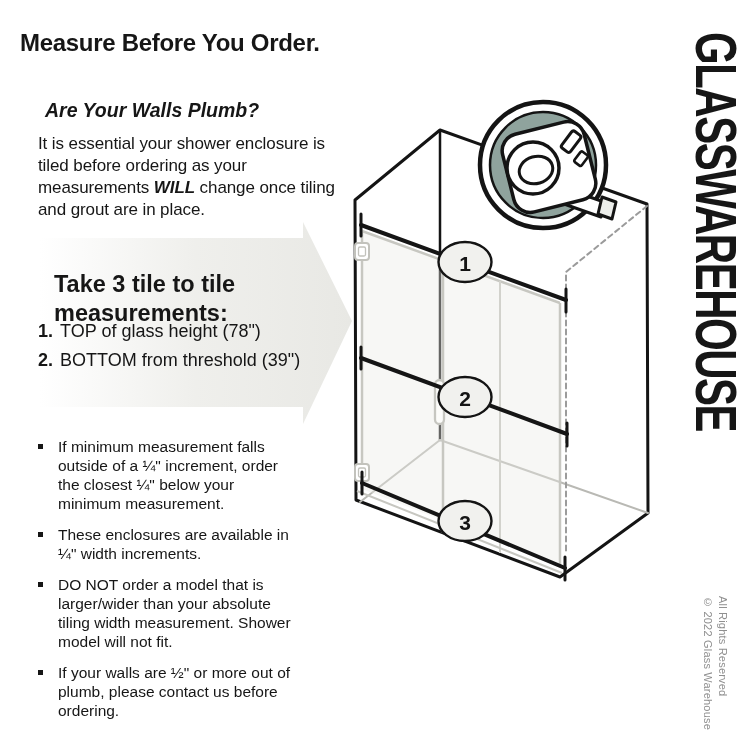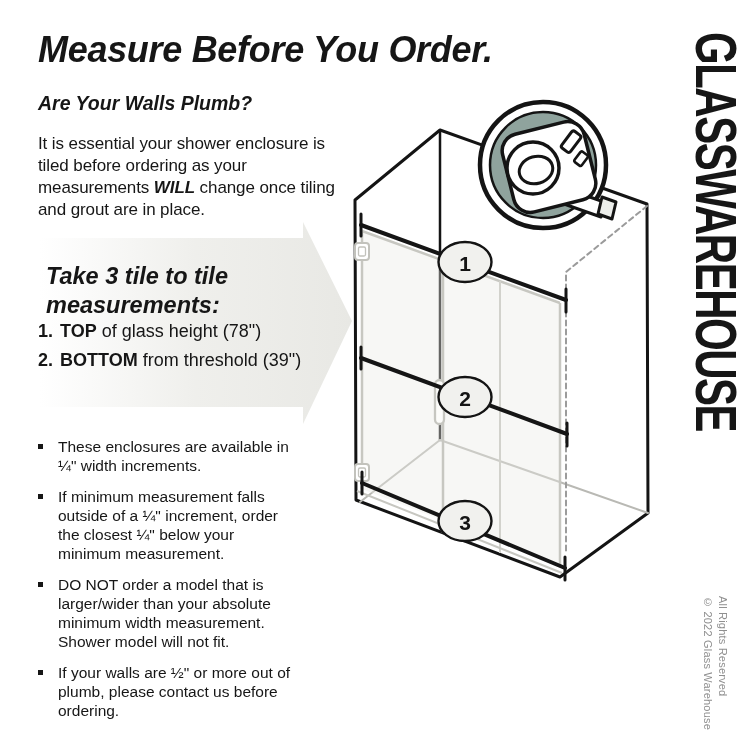--- a/index.html
+++ b/index.html
@@ -2,29 +2,29 @@
 <html><head>
 <meta charset="utf-8">
 <style>
   html,body{margin:0;padding:0;}
   body{
     width:755px;height:755px;position:relative;overflow:hidden;
     background:#ffffff;color:#161616;
     font-family:"Liberation Sans","DejaVu Sans",sans-serif;
   }
   .abs{position:absolute;}
-  #title{left:38px;top:29px;font-size:36px;font-weight:bold;letter-spacing:-0.3px;white-space:nowrap;font-style:italic;}
+  #title{left:20px;top:29px;font-size:24px;font-weight:bold;letter-spacing:-0.3px;white-space:nowrap;}
   #subtitle{left:38px;top:92px;font-size:19.5px;font-weight:bold;font-style:italic;white-space:nowrap;}
   #intro-body{left:38px;top:133px;width:318px;font-size:17px;line-height:22px;letter-spacing:-0.1px;}
   #intro-body .emph{font-weight:bold;font-style:italic;margin-top:12px;}
   #meas-heading{left:38px;top:254px;width:240px;font-size:23.5px;line-height:29px;font-weight:bold;}
   #meas-list{left:38px;top:317px;list-style:none;margin:0;padding:0;font-size:18px;line-height:28.5px;}
   #meas-list li{white-space:nowrap;}
   #meas-list .num{font-weight:bold;margin-right:7px;}
-  #meas-list .kw{font-weight:bold;margin-top:32px;}
+  #meas-list .kw{font-weight:normal;margin-top:32px;}
   #notes{left:38px;top:437px;width:255px;list-style:none;margin:0;padding:0;font-size:15.5px;line-height:19px;}
   #notes li{display:flex;margin-bottom:12px;}
   #notes .marker{flex:none;width:5px;height:5px;background:#161616;margin-top:7px;margin-right:15px;}
   #logo{
     left:744px;top:32px;transform-origin:0 0;
     transform:rotate(90deg) scaleY(1.38);
     font-size:42px;line-height:42px;font-weight:bold;letter-spacing:-1.5px;white-space:nowrap;
   }
   #copyright{
     left:700px;top:596px;writing-mode:vertical-lr;
@@ -105,43 +105,43 @@
     <rect x="507" y="127" width="84" height="80" rx="17" fill="#ffffff" stroke="#141414" stroke-width="3.5" transform="rotate(-14 549 167)"></rect>
     <circle cx="533" cy="168" r="26" fill="#ffffff" stroke="#141414" stroke-width="3.5"></circle>
     <ellipse cx="536" cy="170" rx="17" ry="13.5" transform="rotate(-16 536 170)" fill="#ffffff" stroke="#141414" stroke-width="3"></ellipse>
     <rect x="566" y="131" width="11" height="21" rx="2.5" transform="rotate(37 571 141)" fill="#ffffff" stroke="#141414" stroke-width="3"></rect>
     <rect x="577" y="152" width="9" height="13" rx="2" transform="rotate(37 581 158)" fill="#ffffff" stroke="#141414" stroke-width="2.6"></rect>
   </g>
 </svg>
 
 <h1 id="title" class="abs" style="margin:0;">Measure Before You Order.</h1>
 
-<h2 id="subtitle" class="abs" style="margin:0;">Are Your Walls Plumb?</h2>
+<h2 id="subtitle" class="abs" style="margin:7px;">Are Your Walls Plumb?</h2>
 
 <p id="intro-body" class="abs" style="margin:0;"><span>It is essential your shower enclosure is tiled before ordering as your measurements </span><span class="emph">WILL</span><span> change once tiling and grout are in place.</span></p>
 
-<h3 id="meas-heading" class="abs" style="margin:8px;font-style:italic;">Take 3 tile to tile measurements:</h3>
+<h3 id="meas-heading" class="abs" style="margin:16px;">Take 3 tile to tile measurements:</h3>
 
 <ol id="meas-list" class="abs">
   <li><span class="num">1.</span><span class="kw">TOP</span><span> of glass height (78")</span></li>
   <li><span class="num">2.</span><span class="kw">BOTTOM</span><span> from threshold (39")</span></li>
 </ol>
 
 <ul id="notes" class="abs">
   <li>
       <span class="marker"></span>
+      <span>If minimum measurement falls outside of a ¼" increment, order the closest ¼" below your minimum measurement.</span>
+    </li>
+  <li>
+      <span class="marker"></span>
       <span>These enclosures are available in ¼" width increments.</span>
     </li>
   <li>
       <span class="marker"></span>
-      <span>If minimum measurement falls outside of a ¼" increment, order the closest ¼" below your minimum measurement.</span>
-    </li>
-  <li>
-      <span class="marker"></span>
-      <span>DO NOT order a model that is larger/wider than your absolute minimum width measurement. Shower model will not fit.</span>
+      <span>DO NOT order a model that is larger/wider than your absolute tiling width measurement. Shower model will not fit.</span>
     </li>
   <li>
       <span class="marker"></span>
       <span>If your walls are ½" or more out of plumb, please contact us before ordering.</span>
     </li>
 </ul>
 
 <div id="logo" class="abs">GLASSWAREHOUSE</div>
 
 <div id="copyright" class="abs">

